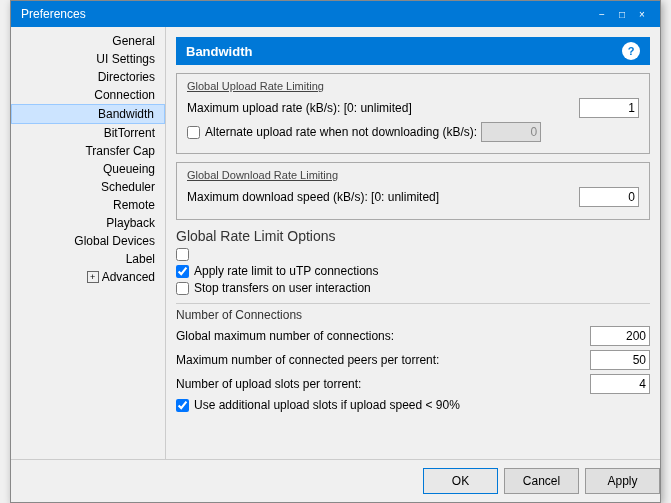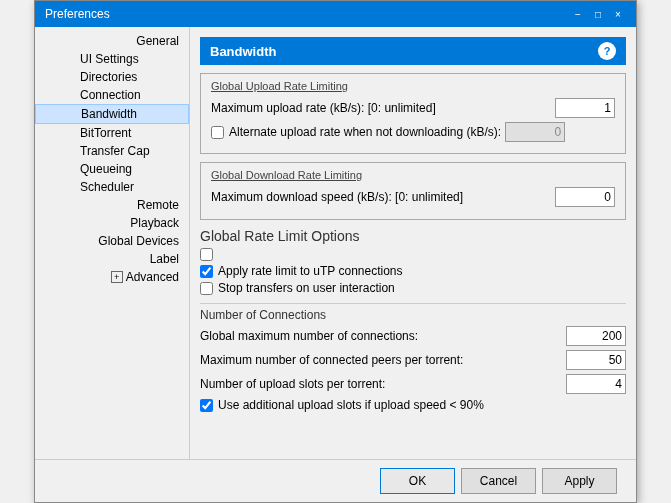--- a/index.html
+++ b/index.html
@@ -8,21 +8,21 @@
       font-size: 12px;
       background: #f0f0f0;
       display: flex;
       justify-content: center;
       align-items: center;
       width: 671px;
       height: 503px;
       overflow: hidden;
     }
     .window {
-      width: 603px;
+      width: 651px;
       height: 503px;
       background: #f0f0f0;
       border: 1px solid #888;
       display: flex;
       flex-direction: column;
       box-shadow: 2px 2px 8px rgba(0,0,0,0.3);
     }
     .title-bar {
       background: #0078d7;
       color: white;
@@ -69,21 +69,21 @@
       font-size: 12px;
       display: flex;
       align-items: center;
       white-space: nowrap;
     }
     .sidebar-item.selected {
       background: #cce4ff;
       border: 1px solid #99c9ff;
     }
     .sidebar-item.level1 { padding-left: 10px; justify-content: flex-end; }
-    .sidebar-item.level2 { padding-left: 45px; }
+    .sidebar-item.level2 { padding-left: 45px; justify-content: flex-end; }
     .sidebar-group-expander {
       display: inline-block;
       width: 12px;
       height: 12px;
       border: 1px solid #666;
       font-size: 9px;
       line-height: 10px;
       text-align: center;
       margin-right: 3px;
       cursor: pointer;
@@ -176,21 +176,21 @@
     .connections-section {
       margin-bottom: 8px;
     }
     .connections-title {
       font-size: 12px;
       color: #333;
       margin-bottom: 4px;
     }
     .bottom-bar {
       border-top: 1px solid #ccc;
-      padding: 8px 19px;
+      padding: 8px 0;
       display: flex;
       justify-content: flex-end;
       gap: 6px;
       background: #f0f0f0;
       flex-shrink: 0;
     }
     .btn {
       width: 75px;
       height: 26px;
       font-size: 12px;

